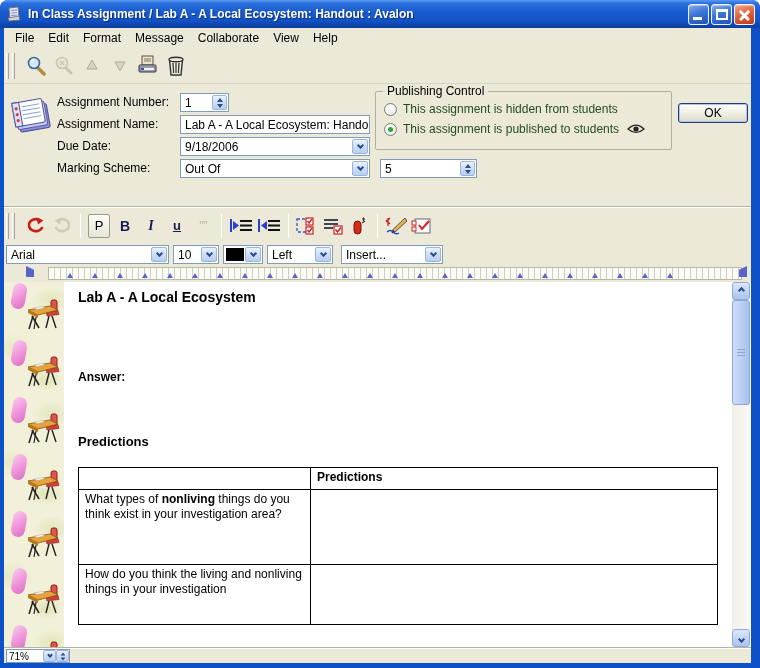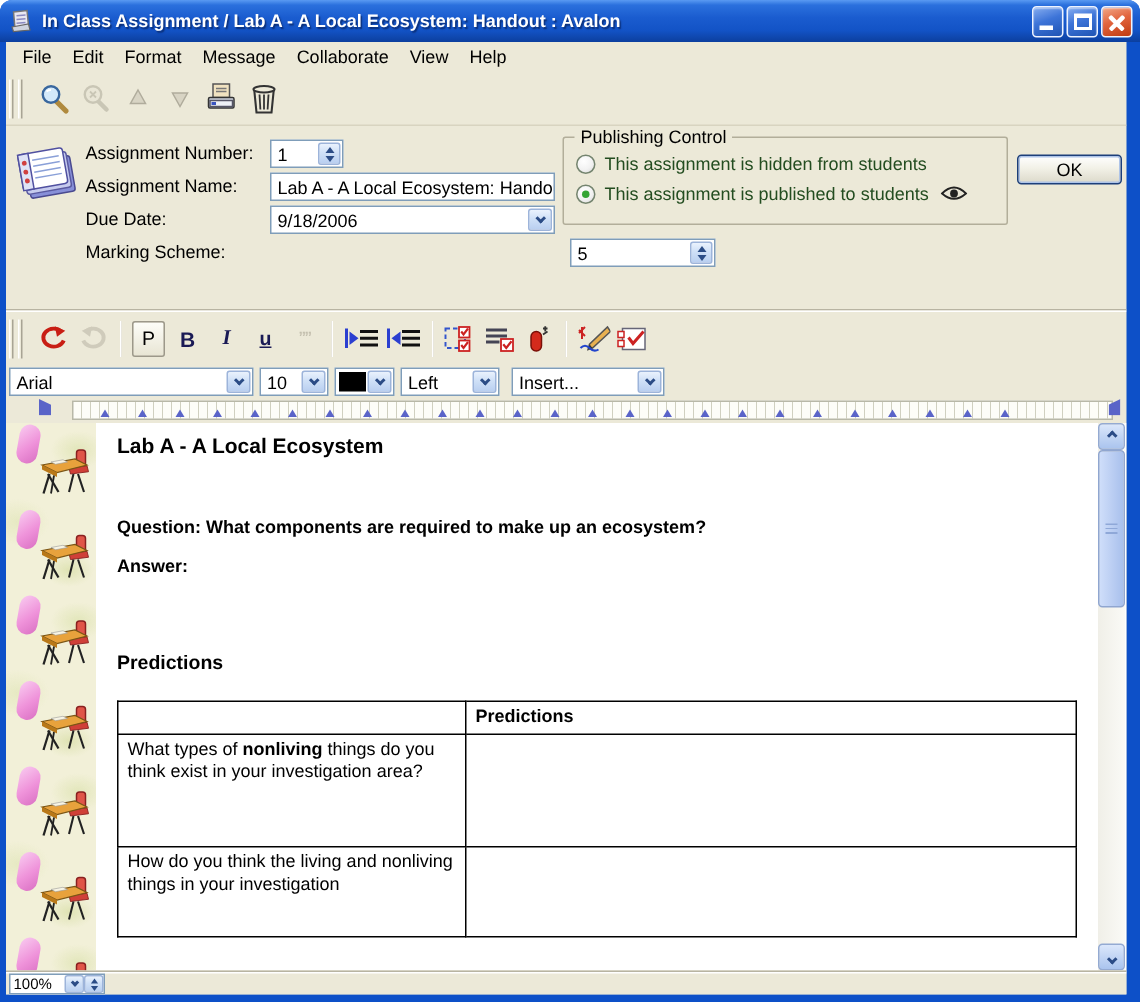--- a/index.html
+++ b/index.html
@@ -261,20 +261,26 @@
         <span>Lab A - A Local Ecosystem: Handout</span>
       </div>
 
       <div class="xp-field" style="left:176px;top:51px;width:190px;">
         <span>9/18/2006</span>
         <span class="combo-btn xpbtn" style="display:flex;">
             <i class="chev"></i>
           </span>
       </div>
 
+      <div class="xp-field" style="left:176px;top:73px;width:190px;">
+        <span>Out Of</span>
+        <span class="combo-btn xpbtn" style="display:flex;">
+            <i class="chev"></i>
+          </span>
+      </div>
 
       <div class="xp-field" style="left:376px;top:73px;width:97px;">
         <span>5</span>
         <span class="spinbtn xpbtn" style="display:flex;">
             <i class="sarr-up"></i>
             <i class="sarr-dn"></i>
           </span>
       </div>
 
       <div class="pubbox">
@@ -525,21 +531,20 @@
         <div class="deco-unit" style="top:342px;">
             <div class="pill"></div>
             <svg class="desk" width="36" height="36">
               <use href="#desk"></use>
             </svg>
           </div>
       </div>
 
       <div class="doc">
         <div class="docline doc-h1" style="top:7px;color:#000000;">Lab A - A Local Ecosystem</div>
-        <div class="docline" style="top:62px;">Question: What components are required to make up an ecosystem?</div>
         <div class="docline" style="top:88px;">Answer:</div>
         <div class="docline doc-h1" style="top:152px;font-size:13px;">Predictions</div>
 
         <table class="doctable">
           <tbody>
               <tr class="hdr">
             <td class="c1"></td>
             <td>Predictions</td>
           </tr>
           <tr>
@@ -562,21 +567,21 @@
             <div class="sgrip"></div>
           </div>
         <div class="sbtn" style="bottom:0;">
             <i class="chev"></i>
           </div>
       </div>
     </div>
 
     <div class="statusbar">
       <div class="zoombox">
-        <span>100%</span>
+        <span>71%</span>
         <span class="btns">
           <span class="mini xpbtn" style="display:flex;">
               <i class="chev"></i>
             </span>
           <span class="mini xpbtn minispin" style="display:flex;">
               <i class="sarr-up"></i>
               <i class="sarr-dn"></i>
             </span>
         </span>
       </div>

